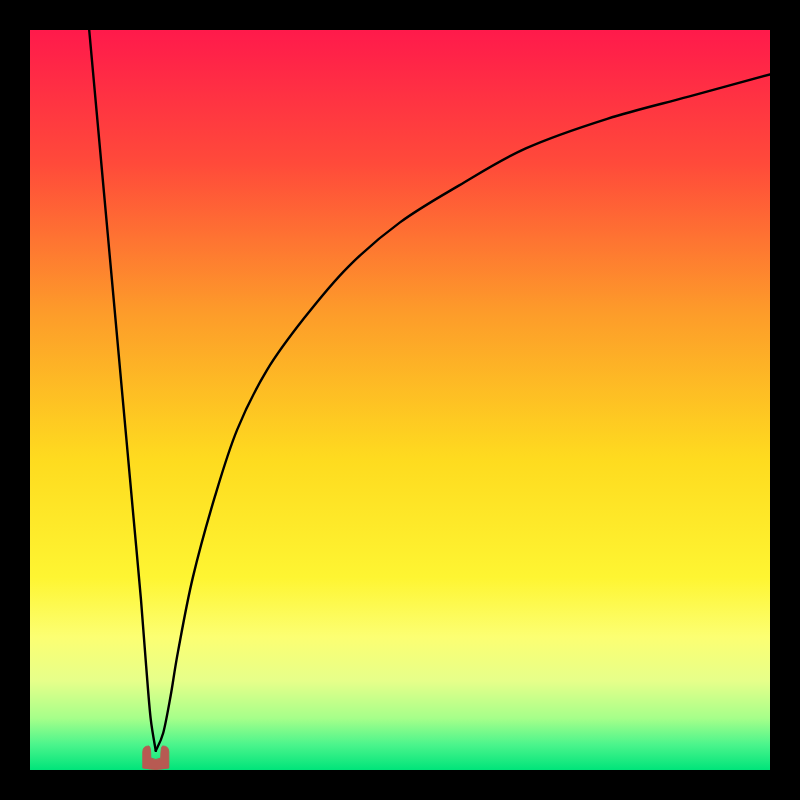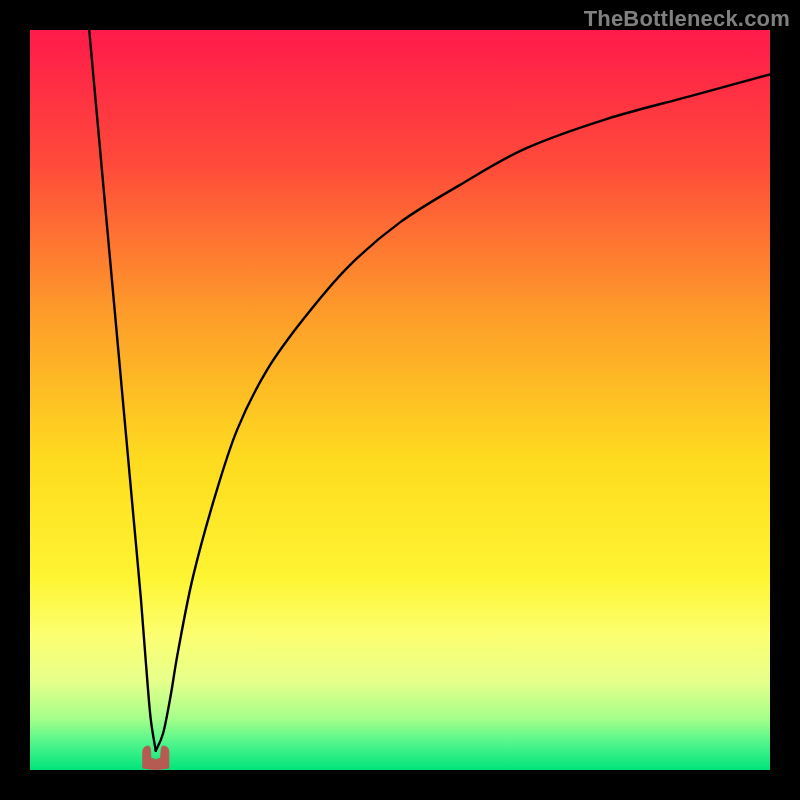--- a/index.html
+++ b/index.html
@@ -64,14 +64,13 @@
      L 112.80000000000001 722
      Q 112.80000000000001 716 118.80000000000001 716
      Q 120.80000000000001 716 120.80000000000001 728
      Q 125.80000000000001 731 130.8 728
      Q 130.8 716 132.8 716
      Q 138.8 716 138.8 722
      L 138.8 738
      Q 125.80000000000001 741 112.80000000000001 738 Z"></path>
     </svg>
   </div>
-  <div class="watermark">TheBottleneck.com</div>
 </div>
 
 </body></html>

